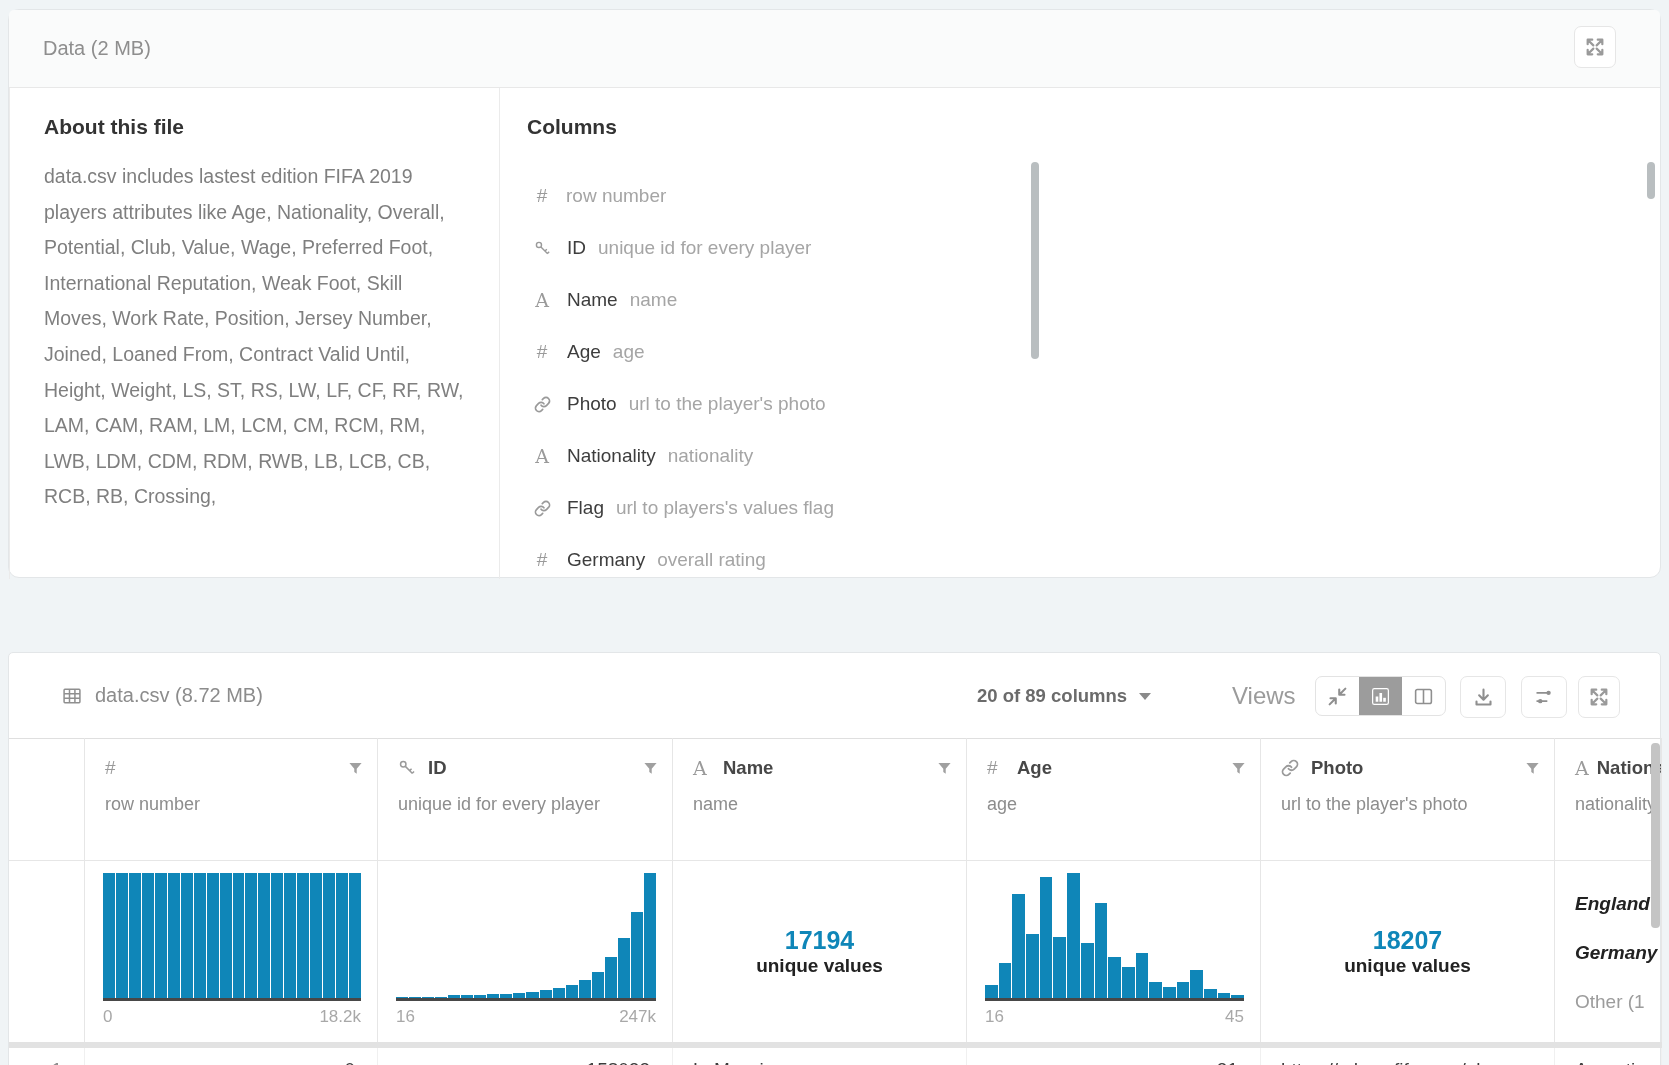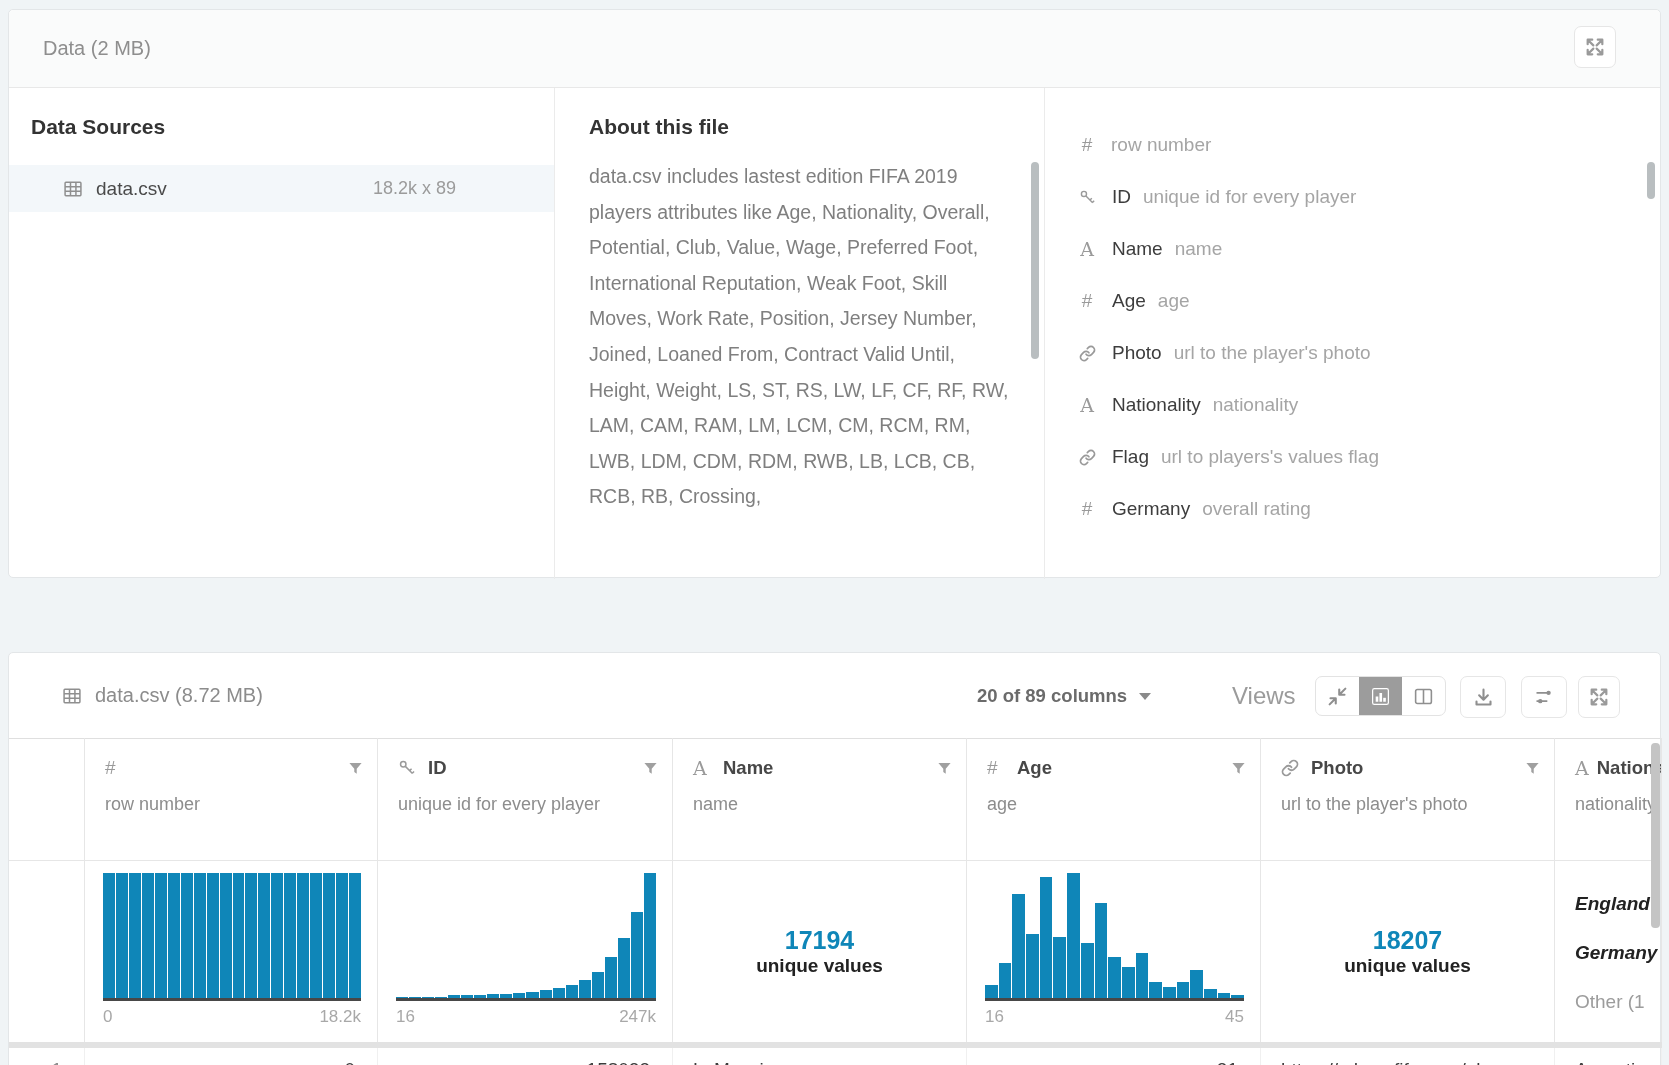--- a/index.html
+++ b/index.html
@@ -1,21 +1,21 @@
 <!DOCTYPE html>
 <html><head>
 <meta charset="utf-8">
 <style>
   html,body{margin:0;padding:0;}
   body{
     position:relative;width:1669px;height:1065px;overflow:hidden;
     background:#f0f4f6;font-family:"Liberation Sans",sans-serif;
     -webkit-font-smoothing:antialiased;
   }
-  .panel{position:absolute;background:#fff;border:1px solid #e3e6e8;border-radius:5px;box-sizing:border-box;}
+  .panel{position:absolute;background:#fff;border:1px solid #e3e6e8;border-radius:11px;box-sizing:border-box;}
   
   #top-panel{left:8px;top:9px;width:1653px;height:569px;}
   #top-header{height:77px;background:#fafbfb;border-bottom:1px solid #e8e8e8;border-radius:5px 5px 0 0;position:relative;}
   #top-title{line-height:77px;padding-left:34px;font-size:20px;color:#8e8e8e;}
   .sq-btn{position:absolute;width:40px;height:40px;background:#fff;border:1px solid #e6e6e6;border-radius:7px;display:flex;align-items:center;justify-content:center;cursor:pointer;}
   #top-expand{right:44px;top:16px;}
   #top-body{display:flex;height:491px;}
   .sec{position:relative;box-sizing:border-box;height:100%;}
   .sec h3{margin:27px 0 0 0;font-size:21px;font-weight:700;color:#333;}
   #sec-sources{width:545px;padding-left:22px;}
@@ -92,38 +92,26 @@
     <div id="top-title">Data (2 MB)</div>
     <div class="sq-btn" id="top-expand">
         <span class="js-ic">
           <svg width="22" height="22" viewBox="0 0 24 24" fill="none" stroke="#9a9a9a" stroke-width="2.4000000000000004" stroke-linecap="round" stroke-linejoin="round">
             <path d="M15 4h5v5M9 20H4v-5M20 15v5h-5M4 9V4h5M20 4l-6.2 6.2M4 20l6.2-6.2M20 20l-6.2-6.2M4 4l6.2 6.2"></path>
           </svg>
         </span>
       </div>
   </div>
   <div id="top-body">
-    <div class="sec" id="sec-sources">
-      <h3>Data Sources</h3>
-      <div id="source-row">
-        <span class="g-ic js-ic">
-            <svg width="20" height="20" viewBox="0 0 24 24" fill="none" stroke="#8f8f8f" stroke-width="1.8">
-              <rect x="2.5" y="4" width="19" height="16" rx="1"></rect>
-              <path d="M2.5 9.3h19M2.5 14.6h19M9 4v16M15.5 4v16"></path>
-            </svg>
-          </span>
-        <span id="source-name">data.csv</span>
-        <span id="source-dims">18.2k x 89</span>
-      </div>
-    </div>
     <div class="sec" id="sec-about">
       <h3>About this file</h3>
       <div id="about-text">data.csv includes lastest edition FIFA 2019 players attributes like Age, Nationality, Overall, Potential, Club, Value, Wage, Preferred Foot, International Reputation, Weak Foot, Skill Moves, Work Rate, Position, Jersey Number, Joined, Loaned From, Contract Valid Until, Height, Weight, LS, ST, RS, LW, LF, CF, RF, RW, LAM, CAM, RAM, LM, LCM, CM, RCM, RM, LWB, LDM, CDM, RDM, RWB, LB, LCB, CB, RCB, RB, Crossing,</div>
     </div>
     <div class="sec" id="sec-cols">
+      <h3>Columns</h3>
       <div id="cols-list">
           <div class="col-item">
             <span class="ci-ic">
               <span class="ic-hash">#</span>
             </span>
             <span class="ci-desc">row number</span>
           </div>
           <div class="col-item">
             <span class="ci-ic">
               <span>

